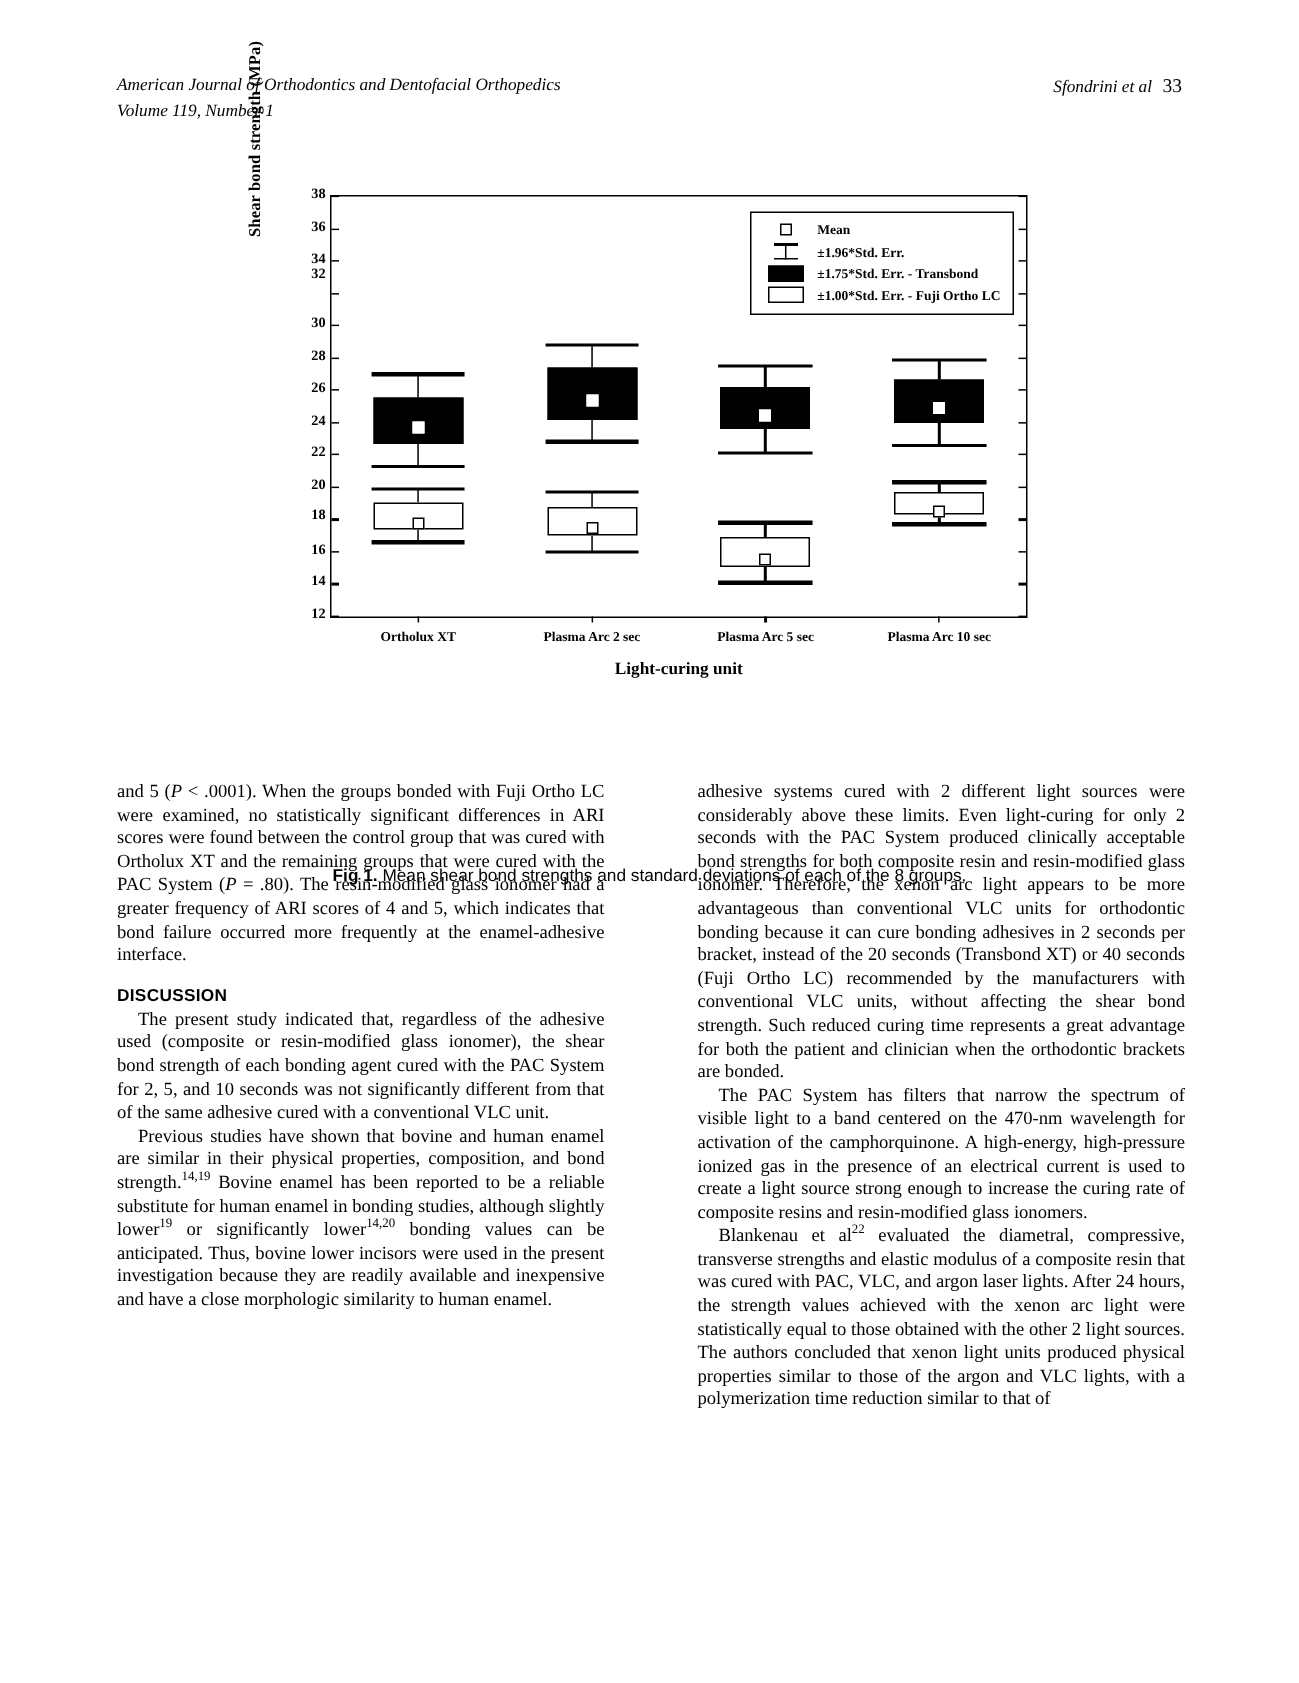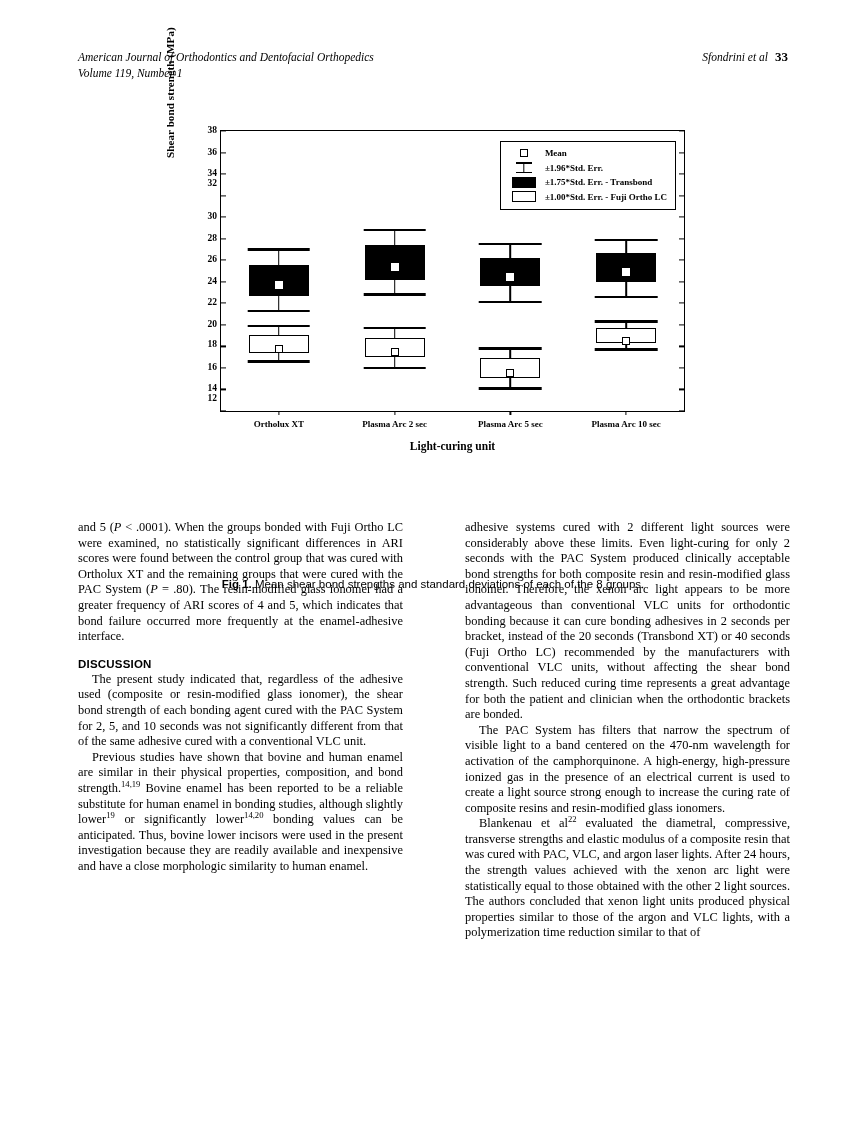--- a/index.html
+++ b/index.html
@@ -13,21 +13,21 @@
   }
   .page { position:relative; width:866px; height:1122px; }
 
   
   .runhead {
     position:absolute; left:78px; top:50px; width:710px;
     font-style:italic; font-size:11.5px; line-height:14.5px;
   }
   .runhead .rh-left { float:left; }
   .runhead .rh-right { float:right; text-align:right; }
-  .runhead .rh-page { font-style:normal; font-weight:bold; font-size:13px; padding-left:7px; }
+  .runhead .rh-page { font-style:normal; font-weight:normal; font-size:13px; padding-left:7px; }
   .runhead .rh-vol { clear:both; display:block; padding-top:1px;}
 
   
   .figure { position:absolute; left:0px; top:120px; width:866px; }
   .chart-wrap { position:relative; margin:0 auto; width:510px; height:330px; }
 
   .plot-frame {
     position:absolute; left:42px; top:10px;
     width:465px; height:282px;
     border:1.6px solid #000; box-sizing:border-box;
@@ -156,21 +156,21 @@
               </span>
             <span class="ltxt">±1.75*Std. Err. - Transbond</span>
           </div>
           <div class="lrow">
             <span class="lkey">
                 <i class="k-box-o"></i>
               </span>
             <span class="ltxt">±1.00*Std. Err. - Fuji Ortho LC</span>
           </div>
         </div>
-      <div class="ytick" style="top: 268px;">12</div>
+      <div class="ytick" style="top: 280px;">12</div>
           <div class="ytickmark " style="top: 280px;"></div>
           <div class="ytickmark right" style="top: 280px;"></div>
           <div class="ytick" style="top: 258.462px;">14</div>
           <div class="ytickmark " style="top: 258.462px;"></div>
           <div class="ytickmark right" style="top: 258.462px;"></div>
           <div class="ytick" style="top: 236.923px;">16</div>
           <div class="ytickmark " style="top: 236.923px;"></div>
           <div class="ytickmark right" style="top: 236.923px;"></div>
           <div class="ytick" style="top: 214px;">18</div>
           <div class="ytickmark " style="top: 215.385px;"></div>

